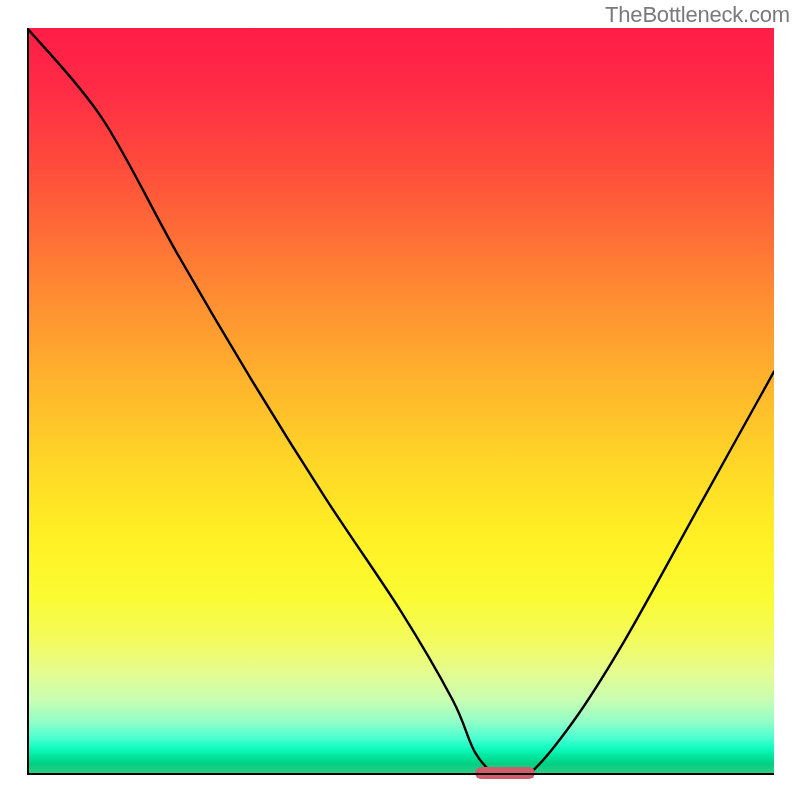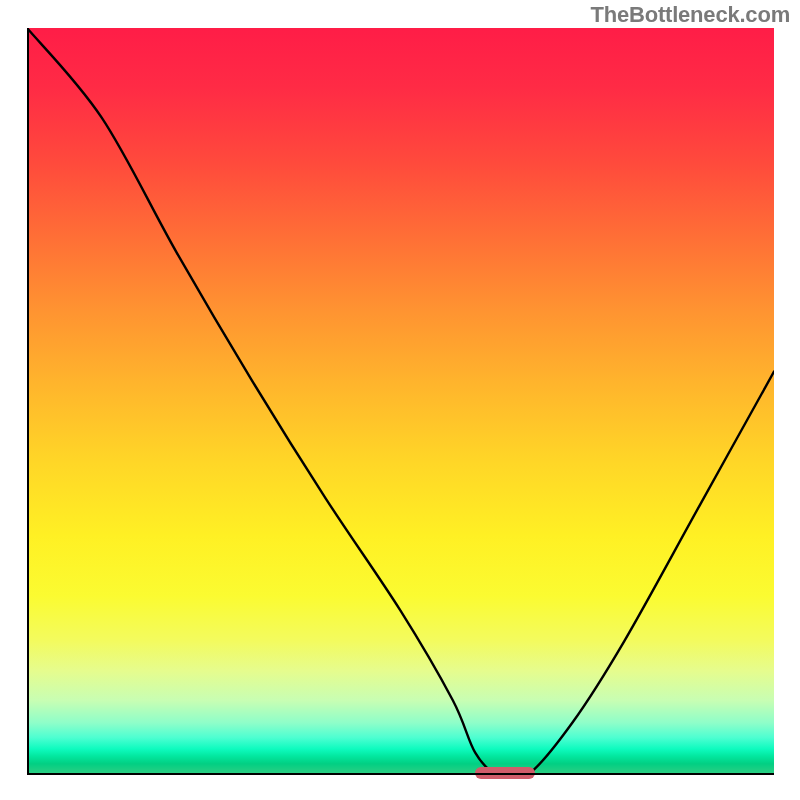--- a/index.html
+++ b/index.html
@@ -15,21 +15,21 @@
     position: relative;
     width: 800px;
     height: 800px;
   }
   .watermark {
     position: absolute;
     top: 2px;
     right: 10px;
     font-size: 22px;
     color: #7a7a7a;
-    font-weight: 700;
+    font-weight: 400;
     letter-spacing: -0.2px;
   }
   .plot-frame {
     position: absolute;
     left: 27px;
     top: 28px;
     width: 747px;
     height: 747px;
     box-sizing: border-box;
   }

